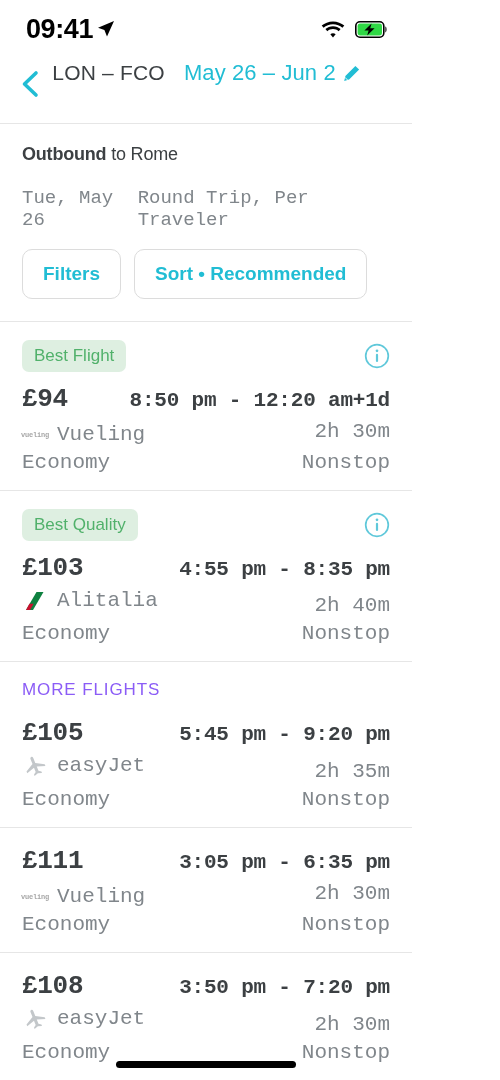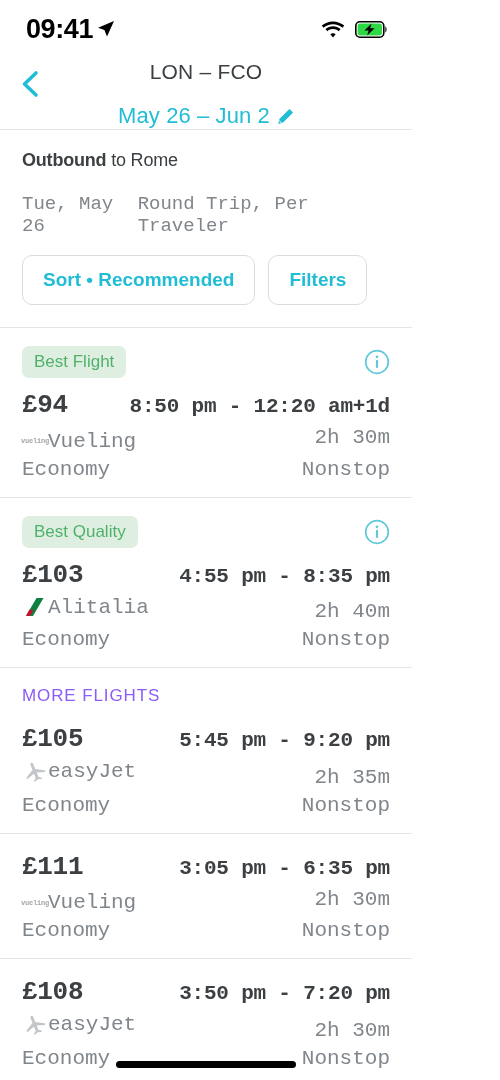--- a/index.html
+++ b/index.html
@@ -63,21 +63,21 @@
     top: 4px;
     width: 44px;
     height: 44px;
     display: flex;
     align-items: center;
     justify-content: center;
     cursor: pointer;
   }
   .header-center {
     display: flex;
-    flex-direction: column;
+    flex-direction: row;
     align-items: center;
     gap: 19px;
   }
   .header-route {
     font-size: 21px;
     color: #3c4043;
     letter-spacing: 0.2px;
   }
   .header-dates-row {
     display: flex;
@@ -177,21 +177,22 @@
     letter-spacing: -0.3px;
   }
   .times {
     font-size: 21px;
     font-weight: bold;
     color: #3c4043;
     letter-spacing: -0.2px;
   }
   .airline {
     display: flex;
-    align-items: center;
+    align-items: flex-end;
+    gap: 9px;
     font-size: 21px;
     color: #80868b;
   }
   .duration { font-size: 21px; color: #80868b; }
   .cabin { font-size: 21px; color: #80868b; }
   .stops { font-size: 21px; color: #80868b; }
 
   .airline-logo {
     width: 26px;
     height: 22px;
@@ -267,22 +268,22 @@
 
   <div class="outbound">
     <div class="outbound-title">
       <b>Outbound</b><span> to Rome</span>
     </div>
     <div class="outbound-sub">
       <span>Tue, May 26</span>
       <span>Round Trip, Per Traveler</span>
     </div>
     <div class="chip-row">
+      <div class="chip">Filters</div>
       <div class="chip">Sort • Recommended</div>
-      <div class="chip">Filters</div>
     </div>
   </div>
 
   <div class="flight-list">
 
     <div class="flight-card">
       <div class="badge-row">
         <span class="badge">Best Flight</span>
         <svg class="info-icon" width="26" height="26" viewBox="0 0 26 26">
           <circle cx="13" cy="13" r="11.3" fill="none" stroke="#5fc8da" stroke-width="1.7"></circle>

